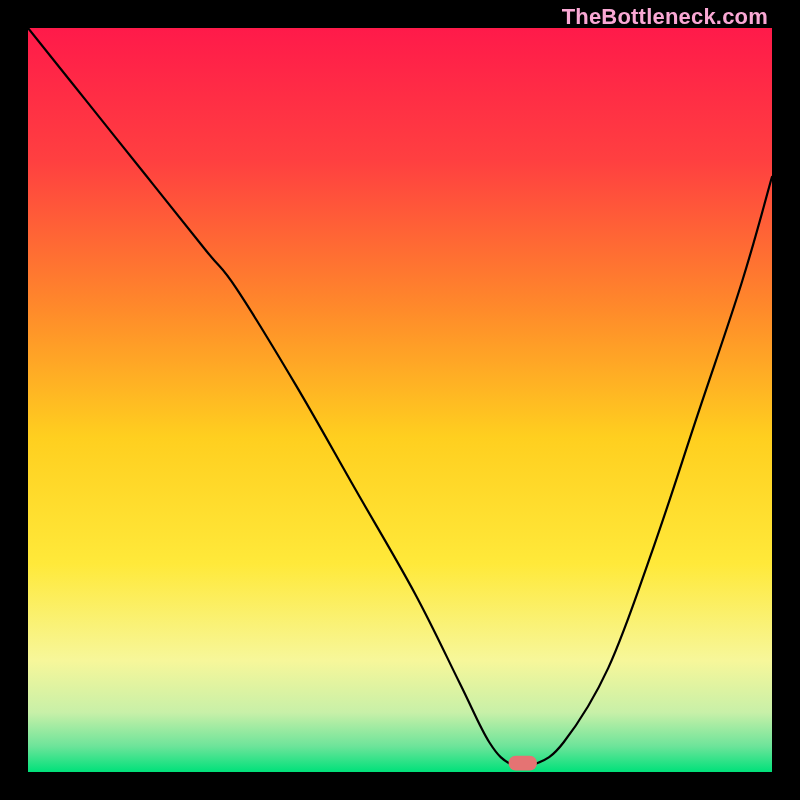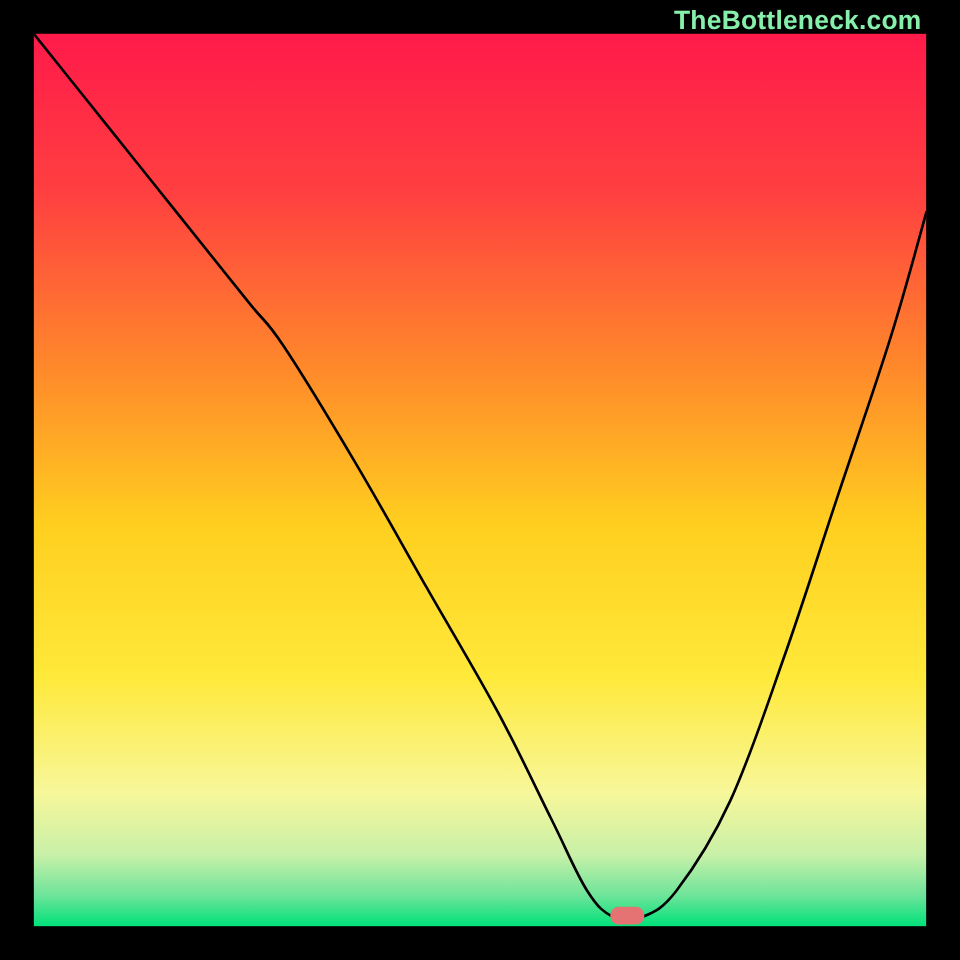--- a/index.html
+++ b/index.html
@@ -25,21 +25,21 @@
     top: 0;
     width: 744px;
     height: 744px;
   }
   .watermark {
     position: absolute;
     top: 4px;
     right: 32px;
     font-size: 22px;
     font-weight: 600;
-    color: #86efac;
+    color: #f9a8d4;
     letter-spacing: 0.2px;
   }
   svg { display: block; }
 </style>
 </head>
 <body>
 
 <div class="watermark">TheBottleneck.com</div>
 
 <div class="frame">

